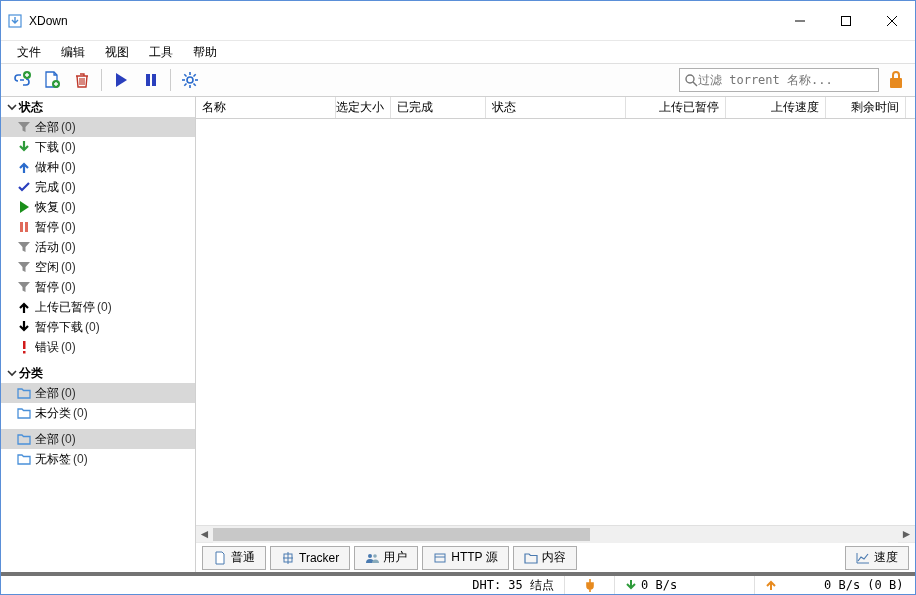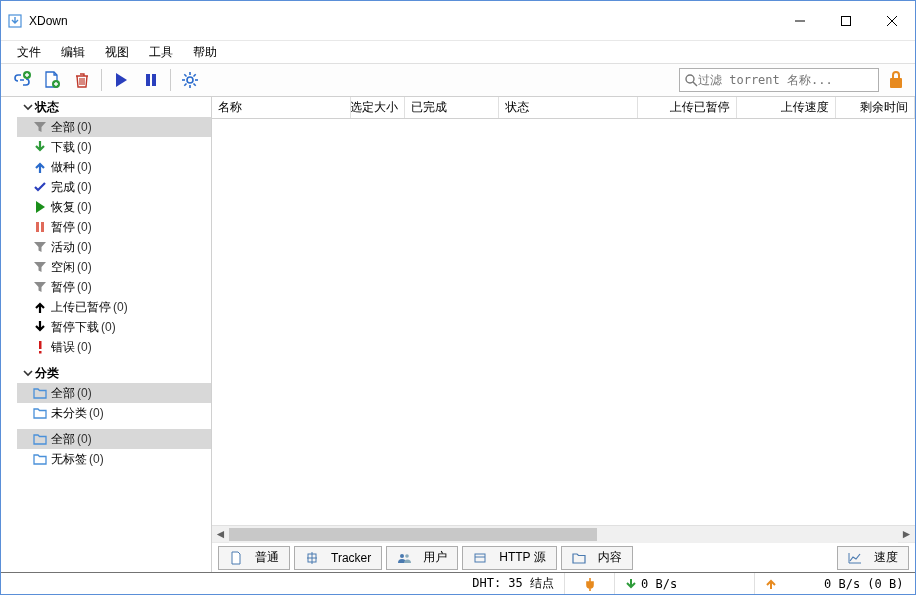--- a/index.html
+++ b/index.html
@@ -74,21 +74,20 @@
   font-size: 12px; flex: 1;
   font-family: monospace, "Microsoft YaHei";
 }
 .lock-icon { width: 26px; display:flex; align-items:center; justify-content:center; margin-left:4px;}
 
 
 .body-area {
   flex: 1;
   display: flex;
   overflow: hidden;
-  padding-left: 16px;
 }
 
 
 .sidebar {
   width: 195px;
   border-right: 1px solid #d0d0d0;
   overflow-y: auto;
   background: #fff;
 }
 .side-section-header {
@@ -146,31 +145,31 @@
   padding: 3px 6px;
   gap: 4px;
   border-top: 1px solid #e8e8e8;
 }
 .btab {
   border: 1px solid #adadad;
   background: #f5f5f5;
   height: 24px;
   padding: 0 10px;
   display: flex; align-items: center;
-  gap: 12px;
+  gap: 4px;
   cursor: pointer;
   font-size:12px;
 }
 .btab .bi { display:inline-flex;align-items:center;justify-content:center;width:14px;}
 .btabs-spacer{flex:1;}
 
 
 .statusbar {
   height: 22px;
-  border-top: 1px solid #737373;
+  border-top: 4px solid #737373;
   display: flex;
   align-items: center;
   background: #fff;
   font-family: monospace, "Microsoft YaHei";
 }
 .sb-seg {
   padding: 0 10px;
   height: 100%;
   display: flex; align-items: center;
   gap: 4px;

